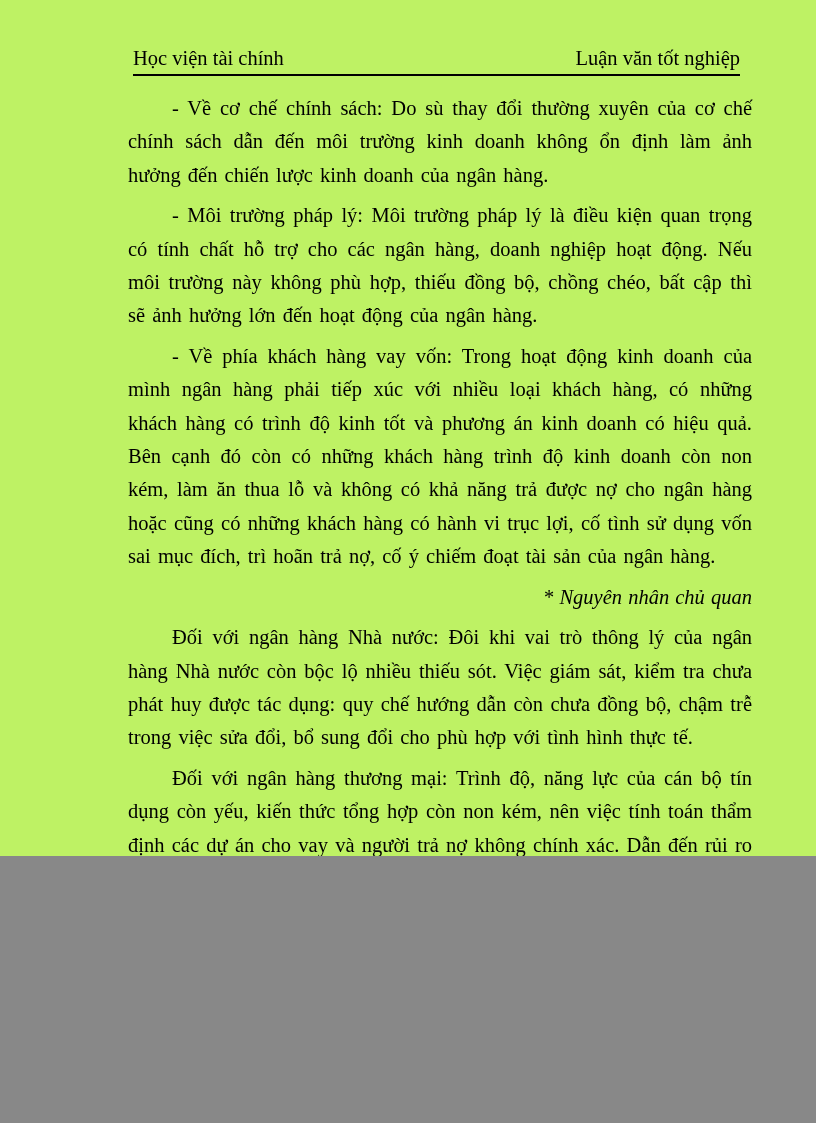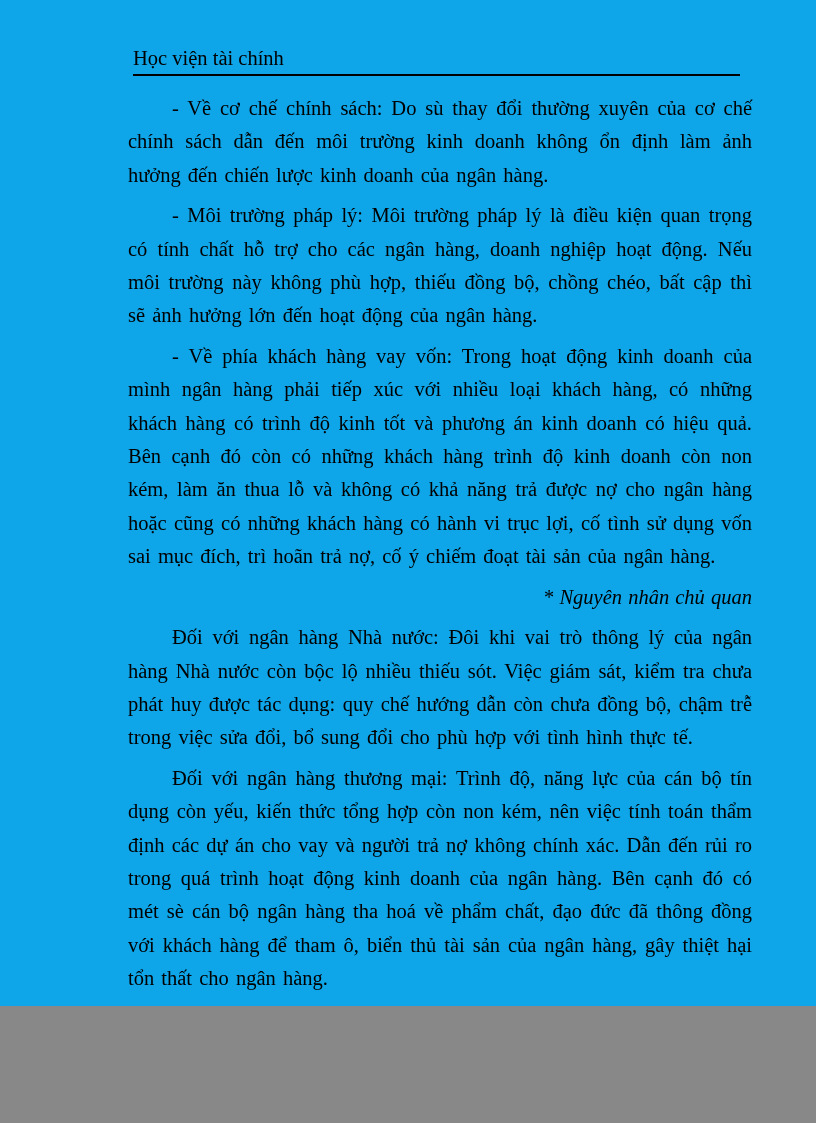--- a/index.html
+++ b/index.html
@@ -1,20 +1,20 @@
 <!DOCTYPE html>
 <html lang="vi"><head>
 <meta charset="utf-8">
 <style>
   html,body{margin:0;padding:0;background:#888;}
   .page{
     position:relative;
-    width:816px;height:1006px;
+    width:816px;height:856px;
     margin:0 auto;
-    background:#0ea5e9;
+    background:#bef264;
     font-family:"Liberation Serif","DejaVu Serif",serif;
     color:#000;
     overflow:hidden;
   }
   .header{
     position:absolute;
     top:46px;left:133px;right:76px;
     display:flex;justify-content:space-between;align-items:flex-end;
     font-size:20.5px;line-height:24px;
     border-bottom:2px solid #000;
@@ -47,20 +47,21 @@
   }
   .footer .right{margin-right:64px;}
 </style>
 </head>
 <body>
 
 <div class="page">
 
   <div class="header">
     <span class="left">Học viện tài chính</span>
+    <span class="right">Luận văn tốt nghiệp</span>
   </div>
 
   <div class="content">
 
   <p class="para">- Về cơ chế chính sách: Do sù thay đổi thường xuyên của cơ chế chính sách dẫn đến môi trường kinh doanh không ổn định làm ảnh hưởng đến chiến lược kinh doanh của ngân hàng.</p>
       <p class="para">- Môi trường pháp lý: Môi trường pháp lý là điều kiện quan trọng có tính chất hỗ trợ cho các ngân hàng, doanh nghiệp hoạt động. Nếu môi trường này không phù hợp, thiếu đồng bộ, chồng chéo, bất cập thì sẽ ảnh hưởng lớn đến hoạt động của ngân hàng.</p>
       <p class="para">- Về phía khách hàng vay vốn: Trong hoạt động kinh doanh của mình ngân hàng phải tiếp xúc với nhiều loại khách hàng, có những khách hàng có trình độ kinh tốt và phương án kinh doanh có hiệu quả. Bên cạnh đó còn có những khách hàng trình độ kinh doanh còn non kém, làm ăn thua lỗ và không có khả năng trả được nợ cho ngân hàng hoặc cũng có những khách hàng có hành vi trục lợi, cố tình sử dụng vốn sai mục đích, trì hoãn trả nợ, cố ý chiếm đoạt tài sản của ngân hàng.</p>
       <p class="para italic-heading">* Nguyên nhân chủ quan</p>
       <p class="para">Đối với ngân hàng Nhà nước: Đôi khi vai trò thông lý của ngân hàng Nhà nước còn bộc lộ nhiều thiếu sót. Việc giám sát, kiểm tra chưa phát huy được tác dụng: quy chế hướng dẫn còn chưa đồng bộ, chậm trễ trong việc sửa đổi, bổ sung đổi cho phù hợp với tình hình thực tế.</p>
       <p class="para">Đối với ngân hàng thương mại: Trình độ, năng lực của cán bộ tín dụng còn yếu, kiến thức tổng hợp còn non kém, nên việc tính toán thẩm định các dự án cho vay và người trả nợ không chính xác. Dẫn đến rủi ro trong quá trình hoạt động kinh doanh của ngân hàng. Bên cạnh đó có mét sè cán bộ ngân hàng tha hoá về phẩm chất, đạo đức đã thông đồng với khách hàng để tham ô, biển thủ tài sản của ngân hàng, gây thiệt hại tổn thất cho ngân hàng.</p>

